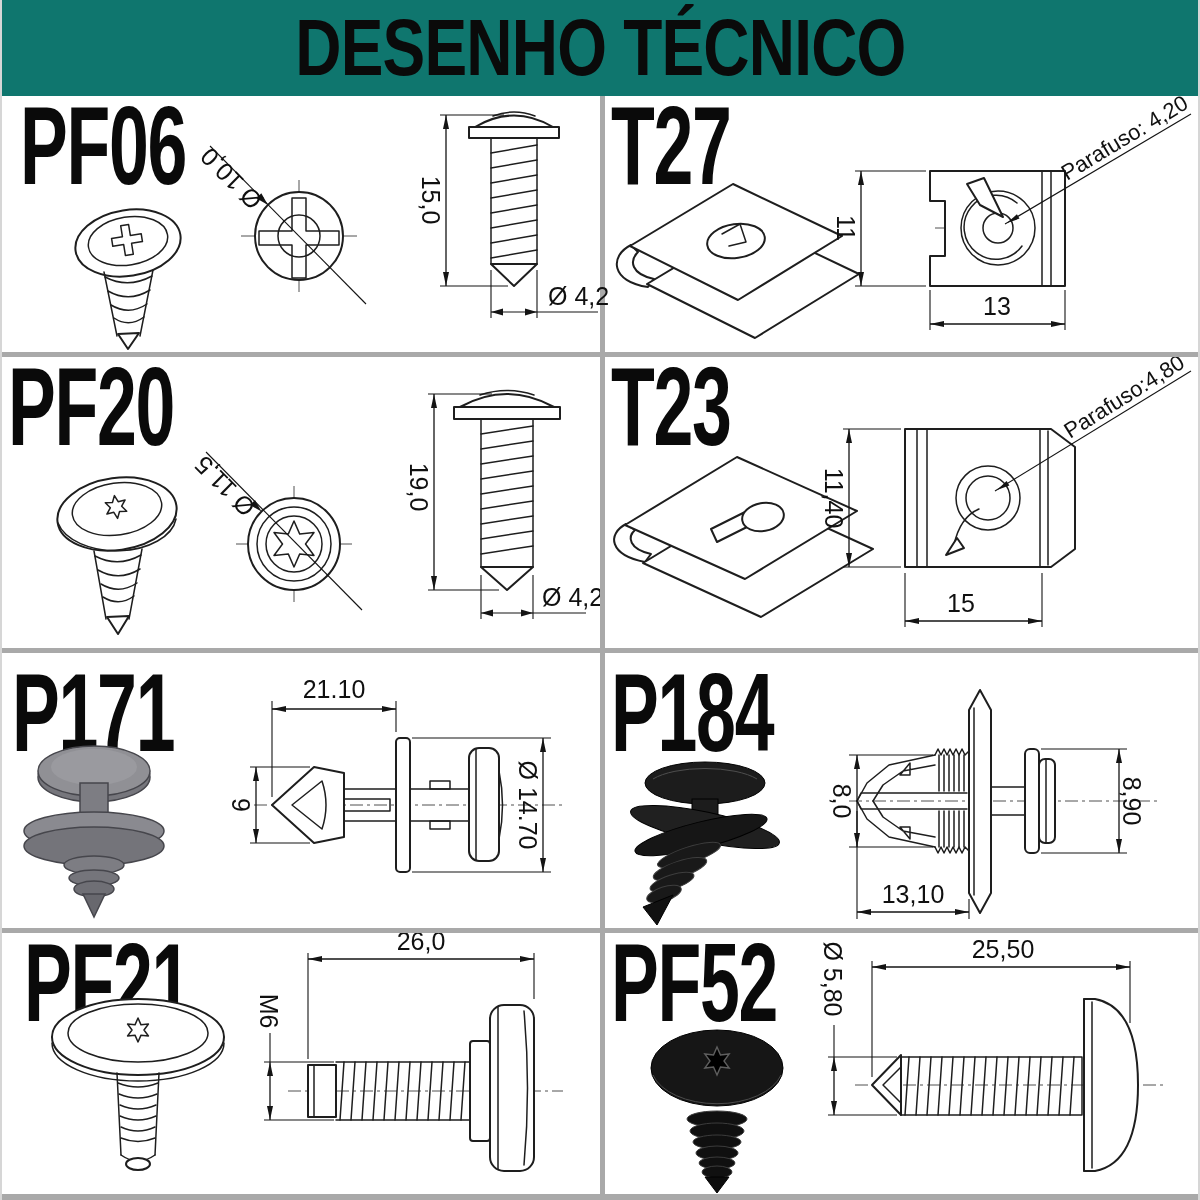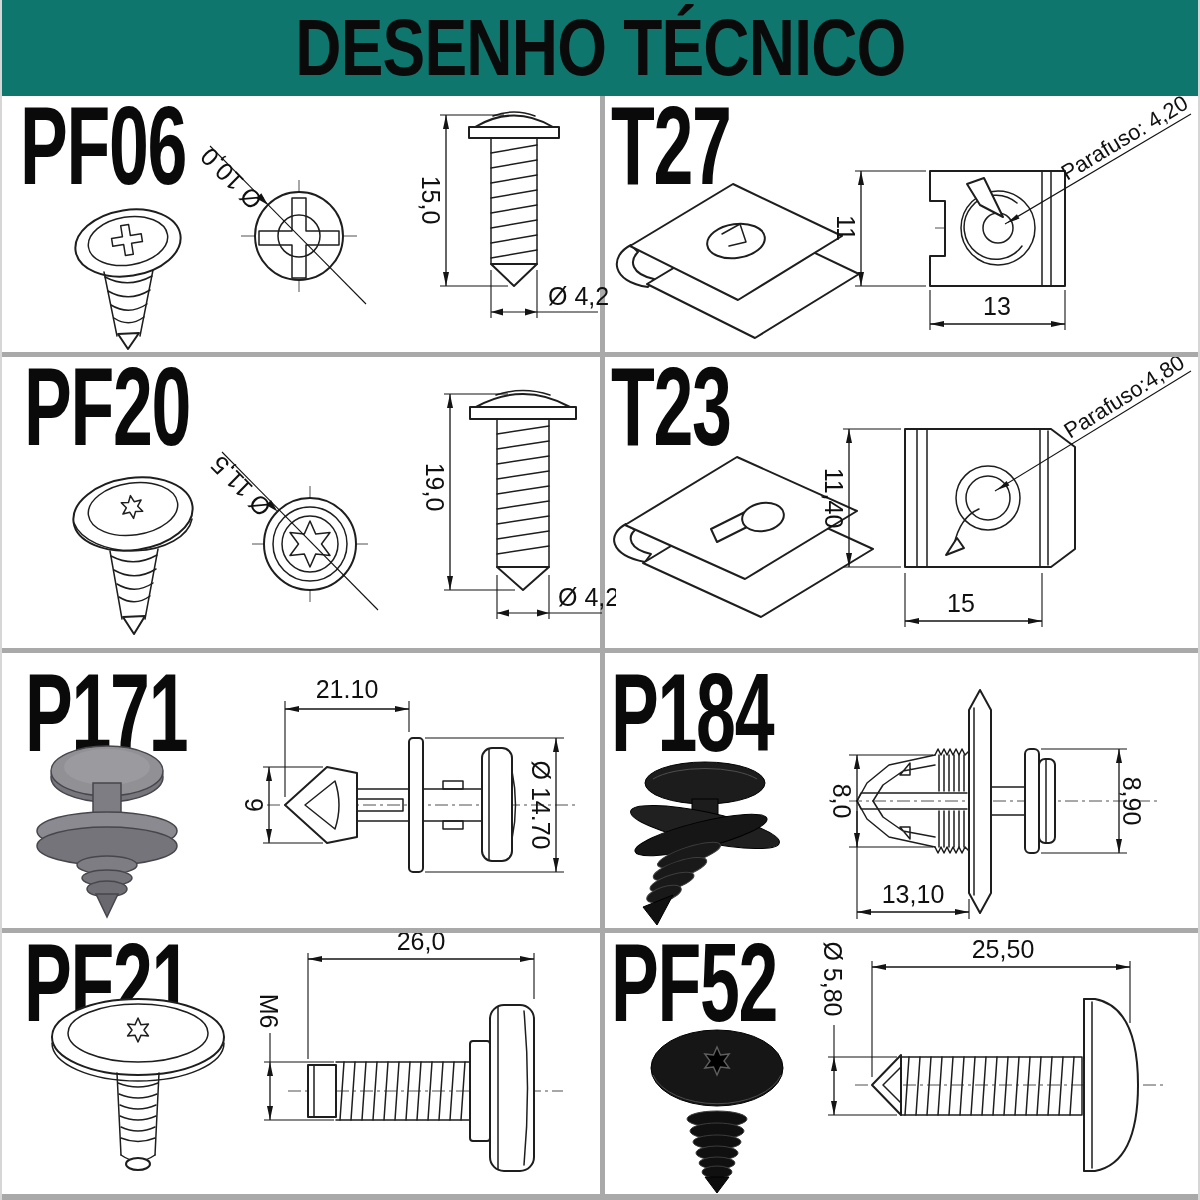--- a/index.html
+++ b/index.html
@@ -112,21 +112,21 @@
         <path class="e" d="M321,75 H250 M321,190 H250"></path>
         <path class="d" d="M256,75 V190" marker-start="url(#a2)" marker-end="url(#a2)"></path>
         <text class="dt" transform="translate(232,132) rotate(90)" text-anchor="middle">11</text>
         <path class="e" d="M325,194 V234 M460,194 V234"></path>
         <path class="d" d="M325,228 H460" marker-start="url(#a2)" marker-end="url(#a2)"></path>
         <text class="dt" x="392" y="219" text-anchor="middle">13</text>
       </g>
     </svg>
   </div>
 
-  <div class="cell" style="left:16px;top:357px;width:598px;height:291px">
+  <div class="cell" style="left:0;top:357px;width:598px;height:291px">
     <div class="plabel">PF20</div>
     <svg width="598" height="291">
       <defs>
           <marker id="a3" markerWidth="14" markerHeight="6" refX="14" refY="3" orient="auto-start-reverse" markerUnits="userSpaceOnUse">
             <path d="M0,0 L14,3 L0,6 Z" fill="#141414"></path>
           </marker>
         </defs>
       <g>
         <ellipse class="o" cx="115" cy="157" rx="60" ry="36" transform="rotate(-8 115 157)"></ellipse>
         <path class="t" d="M56,166 A60,36 0 0 0 174,162"></path>
@@ -192,21 +192,21 @@
         <path class="e" d="M296,72 H238 M296,210 H238"></path>
         <path class="d" d="M244,72 V210" marker-start="url(#a4)" marker-end="url(#a4)"></path>
         <text class="dt" transform="translate(220,141) rotate(90)" text-anchor="middle">11,40</text>
         <path class="e" d="M300,216 V270 M437,216 V270"></path>
         <path class="d" d="M300,264 H437" marker-start="url(#a4)" marker-end="url(#a4)"></path>
         <text class="dt" x="356" y="255" text-anchor="middle">15</text>
       </g>
     </svg>
   </div>
 
-  <div class="cell" style="left:17px;top:653px;width:598px;height:197px">
+  <div class="cell" style="left:4px;top:653px;width:598px;height:197px">
     <div class="plabel lo">P171</div>
     <svg width="598" height="275">
       <defs>
           <marker id="a5" markerWidth="14" markerHeight="6" refX="14" refY="3" orient="auto-start-reverse" markerUnits="userSpaceOnUse">
             <path d="M0,0 L14,3 L0,6 Z" fill="#141414"></path>
           </marker>
         </defs>
       <g stroke="#46464c" stroke-width="1.5">
         <ellipse cx="88" cy="124" rx="56" ry="25" fill="#76767c"></ellipse>
         <ellipse cx="88" cy="118" rx="56" ry="25" fill="#909095"></ellipse>

